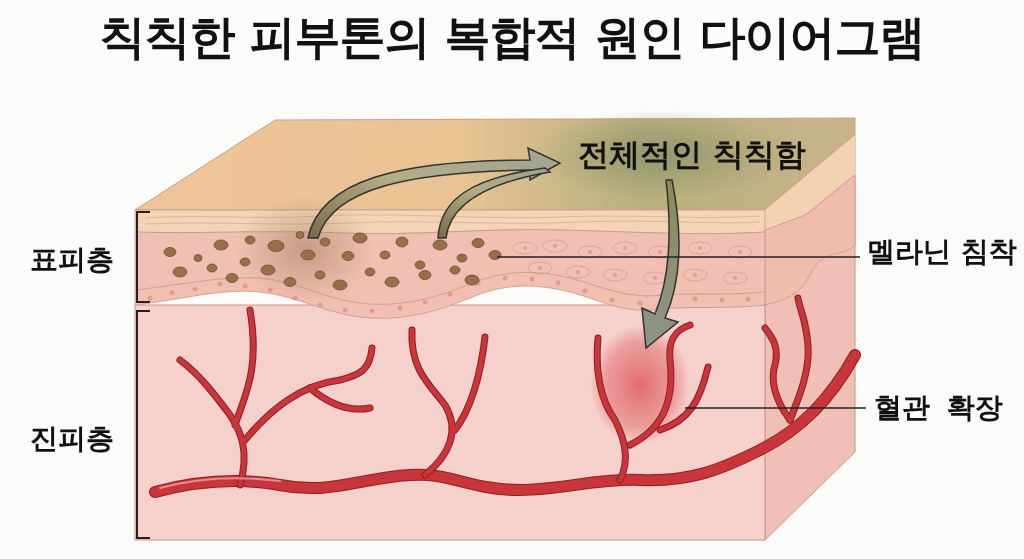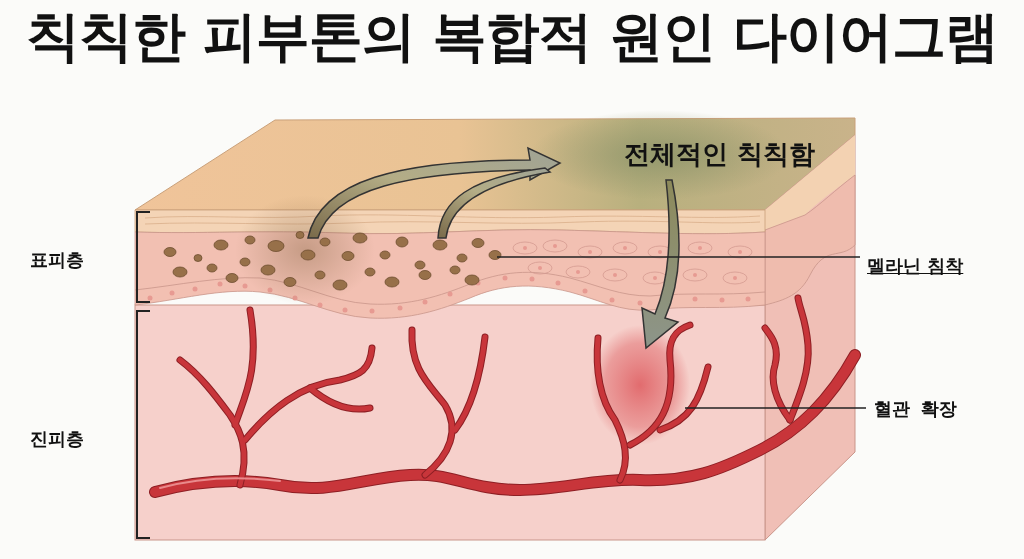--- a/index.html
+++ b/index.html
@@ -4,32 +4,32 @@
   <style>
     html, body { margin: 0; padding: 0; }
     body {
       width: 1024px; height: 559px; overflow: hidden;
       background: #fbfbf9;
       font-family: "DejaVu Sans", "Liberation Sans", sans-serif;
       position: relative;
     }
     .title {
       position: absolute; left: 0; top: 4px; width: 1024px;
-      text-align: center; font-size: 54px; font-weight: bold;
+      text-align: center; font-size: 46px; font-weight: bold;
       color: #111; letter-spacing: -1px; line-height: 66px;
     }
     .diagram { position: absolute; left: 0; top: 0; width: 1024px; height: 559px; }
     .label {
-      position: absolute; font-size: 18px; font-weight: bold; color: #111;
+      position: absolute; font-size: 28px; font-weight: bold; color: #111;
       white-space: nowrap; line-height: 28px;
     }
     .lbl-epidermis { left: 30px; top: 246px; }
     .lbl-dermis { left: 30px; top: 425px; }
-    .lbl-overall { left: 578px; top: 140px; font-size: 26px; margin-left: 46px; }
-    .lbl-melanin { left: 867px; top: 252px; text-decoration: underline; }
+    .lbl-overall { left: 578px; top: 140px; font-size: 31px; }
+    .lbl-melanin { left: 867px; top: 238px; }
     .lbl-vessel { left: 874px; top: 396px; font-family: Liberation Mono, monospace; }
   </style>
 </head>
 <body>
 
 <svg class="diagram" viewBox="0 0 1024 559" xmlns="http://www.w3.org/2000/svg">
   <defs>
     <linearGradient id="topGrad" x1="0" y1="0" x2="1" y2="0">
       <stop offset="0" stop-color="#f0c49a"></stop>
       <stop offset="0.45" stop-color="#e9c394"></stop>

